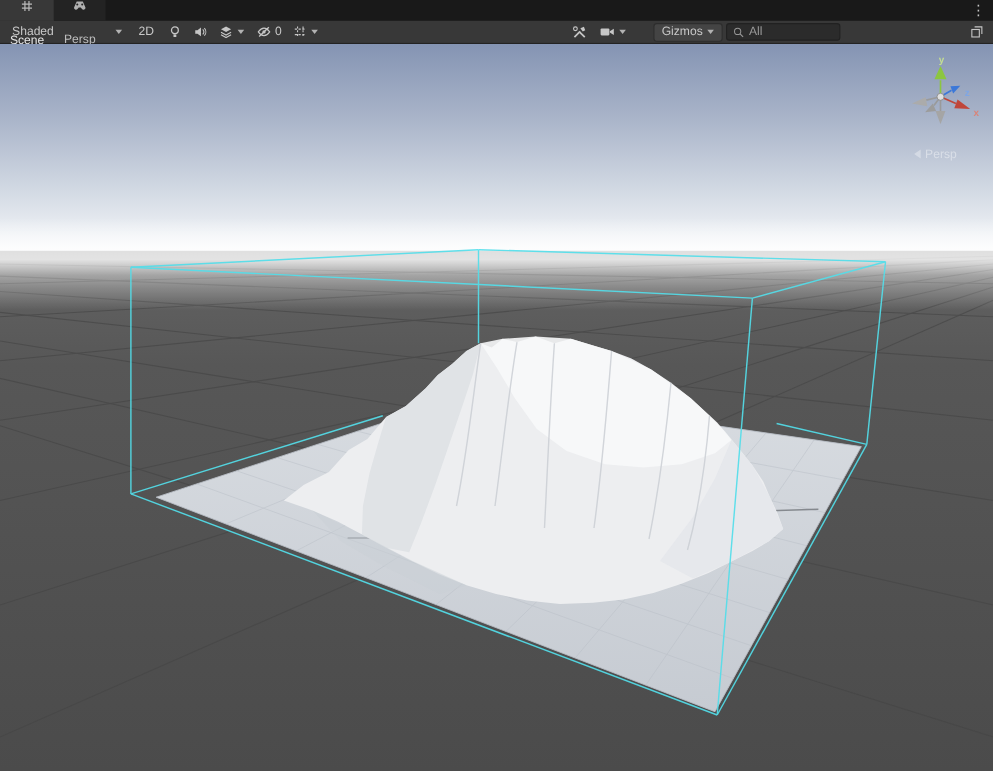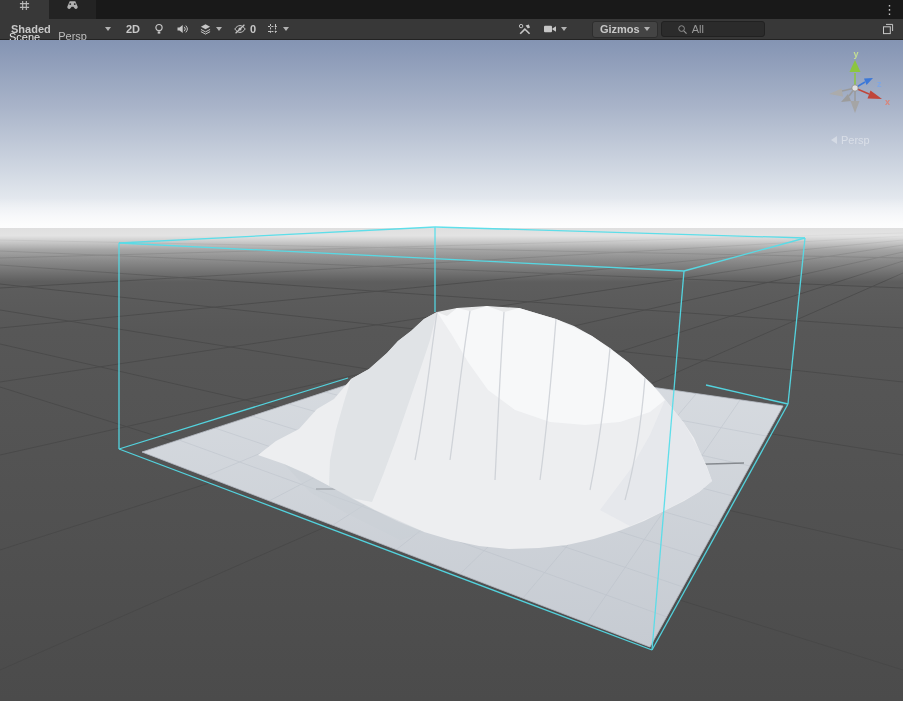--- a/index.html
+++ b/index.html
@@ -16,27 +16,27 @@
   
   .tabbar{height:19px;background:var(--tabbar-bg);display:flex;align-items:stretch;}
   .tab{display:flex;align-items:center;gap:20px;padding:0 9px;color:#bdbdbd;cursor:default;flex-direction:column;}
   .tab.active{background:var(--tab-active);color:#e6e6e6;}
   .tab.inactive{background:#232323;}
   .ticon{display:flex;align-items:center;color:#b4b4b4;}
   .kebab{margin-left:auto;display:flex;align-items:center;padding:0 7px;color:#c4c4c4;font-size:13px;line-height:1;}
   
   .toolbar{height:21px;background:var(--toolbar-bg);border-bottom:1px solid #232323;
     display:flex;align-items:center;padding:0 5px;gap:3px;}
-  .tbtn{height:17px;display:inline-flex;align-items:center;gap:3px;padding:0 4px;border-radius:2px;color:var(--txt);font-weight:bold;}
+  .tbtn{height:17px;display:inline-flex;align-items:center;gap:3px;padding:0 4px;border-radius:2px;color:var(--txt);}
   .caret{width:0;height:0;border-left:3.5px solid transparent;border-right:3.5px solid transparent;border-top:4px solid #b2b2b2;margin-left:1px;}
   .shaded{width:112px;justify-content:space-between;padding:0 6px;}
   .btn2d{padding:0 6px;}
   .gizmosbtn{background:#444;border:1px solid #2d2d2d;padding:0 7px;border-radius:3px;margin-left:18px;}
   .searchbox{height:16px;width:104px;background:#2b2b2b;border:1px solid #212121;border-radius:3px;
-    display:flex;align-items:center;gap:4px;padding:0 15px;color:#9a9a9a;}
+    display:flex;align-items:center;gap:4px;padding:0 5px;color:#9a9a9a;}
   .spacer2{flex:2;} .spacer1{flex:1;}
   .icon{display:flex;align-items:center;color:#c6c6c6;}
   
   .scene{position:relative;width:903px;height:661px;background:#555;}
   .scene svg{display:block;}
   svg text{font-family:"Liberation Sans","DejaVu Sans",sans-serif;}
   .axis-label{font-size:9px;font-weight:bold;}
   .persp-text{font-size:11px;fill:rgba(255,255,255,.42);}
 </style>
 </head>

